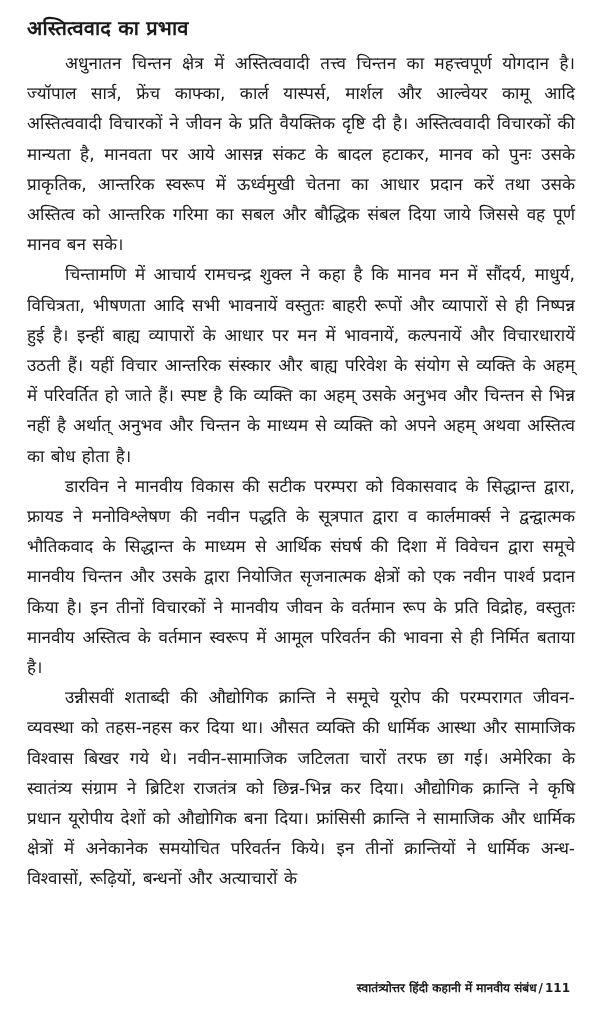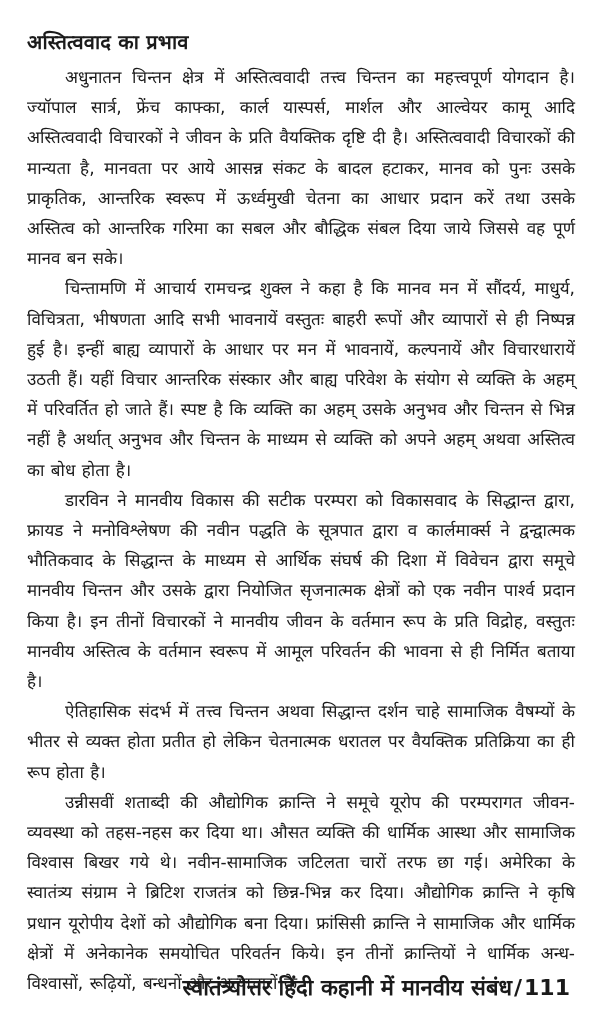--- a/index.html
+++ b/index.html
@@ -11,21 +11,21 @@
       width: 600px;
       height: 1014px;
       overflow: hidden;
       position: relative;
       color: #1a1a1a;
       font-family: "DejaVu Sans", "Liberation Sans", sans-serif;
     }
     .page {
       position: absolute;
       left: 27px;
-      top: 26px;
+      top: 12px;
       width: 548px;
     }
     .heading {
       font-size: 20px;
       font-weight: bold;
       margin: 0 0 4px 0;
       line-height: 32px;
       letter-spacing: 0.2px;
     }
     .para {
@@ -33,37 +33,36 @@
       line-height: 30.2px;
       margin: 0;
       text-align: justify;
       text-indent: 38px;
       word-spacing: 1px;
     }
     .footer {
       position: absolute;
       right: 30px;
       top: 976px;
-      font-size: 22px;
+      font-size: 12px;
       font-weight: bold;
       line-height: 24px;
       color: #1a1a1a;
       margin-left: 20px;
     }
     .footer .sep {
       margin: 0 2px;
     }
   </style>
 </head>
 <body>
 
 <div class="page">
   <h2 class="heading">अस्तित्ववाद का प्रभाव</h2>
   <p class="para">अधुनातन चिन्तन क्षेत्र में अस्तित्ववादी तत्त्व चिन्तन का महत्त्वपूर्ण योगदान है। ज्यॉपाल सार्त्र, फ्रेंच काफ्का, कार्ल यास्पर्स, मार्शल और आल्वेयर कामू आदि अस्तित्ववादी विचारकों ने जीवन के प्रति वैयक्तिक दृष्टि दी है। अस्तित्ववादी विचारकों की मान्यता है, मानवता पर आये आसन्न संकट के बादल हटाकर, मानव को पुनः उसके प्राकृतिक, आन्तरिक स्वरूप में ऊर्ध्वमुखी चेतना का आधार प्रदान करें तथा उसके अस्तित्व को आन्तरिक गरिमा का सबल और बौद्धिक संबल दिया जाये जिससे वह पूर्ण मानव बन सके।</p>
   <p class="para">चिन्तामणि में आचार्य रामचन्द्र शुक्ल ने कहा है कि मानव मन में सौंदर्य, माधुर्य, विचित्रता, भीषणता आदि सभी भावनायें वस्तुतः बाहरी रूपों और व्यापारों से ही निष्पन्न हुई है। इन्हीं बाह्य व्यापारों के आधार पर मन में भावनायें, कल्पनायें और विचारधारायें उठती हैं। यहीं विचार आन्तरिक संस्कार और बाह्य परिवेश के संयोग से व्यक्ति के अहम् में परिवर्तित हो जाते हैं। स्पष्ट है कि व्यक्ति का अहम् उसके अनुभव और चिन्तन से भिन्न नहीं है अर्थात् अनुभव और चिन्तन के माध्यम से व्यक्ति को अपने अहम् अथवा अस्तित्व का बोध होता है।</p>
   <p class="para">डारविन ने मानवीय विकास की सटीक परम्परा को विकासवाद के सिद्धान्त द्वारा, फ्रायड ने मनोविश्लेषण की नवीन पद्धति के सूत्रपात द्वारा व कार्लमार्क्स ने द्वन्द्वात्मक भौतिकवाद के सिद्धान्त के माध्यम से आर्थिक संघर्ष की दिशा में विवेचन द्वारा समूचे मानवीय चिन्तन और उसके द्वारा नियोजित सृजनात्मक क्षेत्रों को एक नवीन पार्श्व प्रदान किया है। इन तीनों विचारकों ने मानवीय जीवन के वर्तमान रूप के प्रति विद्रोह, वस्तुतः मानवीय अस्तित्व के वर्तमान स्वरूप में आमूल परिवर्तन की भावना से ही निर्मित बताया है।</p>
-  <p class="para">ऐतिहासिक संदर्भ में तत्त्व चिन्तन अथवा सिद्धान्त दर्शन चाहे सामाजिक वैषम्यों के भीतर से व्यक्त होता प्रतीत हो लेकिन चेतनात्मक धरातल पर वैयक्तिक प्रतिक्रिया का ही रूप होता है।</p>
   <p class="para">उन्नीसवीं शताब्दी की औद्योगिक क्रान्ति ने समूचे यूरोप की परम्परागत जीवन-व्यवस्था को तहस-नहस कर दिया था। औसत व्यक्ति की धार्मिक आस्था और सामाजिक विश्वास बिखर गये थे। नवीन-सामाजिक जटिलता चारों तरफ छा गई। अमेरिका के स्वातंत्र्य संग्राम ने ब्रिटिश राजतंत्र को छिन्न-भिन्न कर दिया। औद्योगिक क्रान्ति ने कृषि प्रधान यूरोपीय देशों को औद्योगिक बना दिया। फ्रांसिसी क्रान्ति ने सामाजिक और धार्मिक क्षेत्रों में अनेकानेक समयोचित परिवर्तन किये। इन तीनों क्रान्तियों ने धार्मिक अन्ध-विश्वासों, रूढ़ियों, बन्धनों और अत्याचारों के</p>
 </div>
 
 <div class="footer">
   <span>स्वातंत्र्योत्तर हिंदी कहानी में मानवीय संबंध</span><span class="sep">/</span><span>111</span>
 </div>
 
 </body></html>

